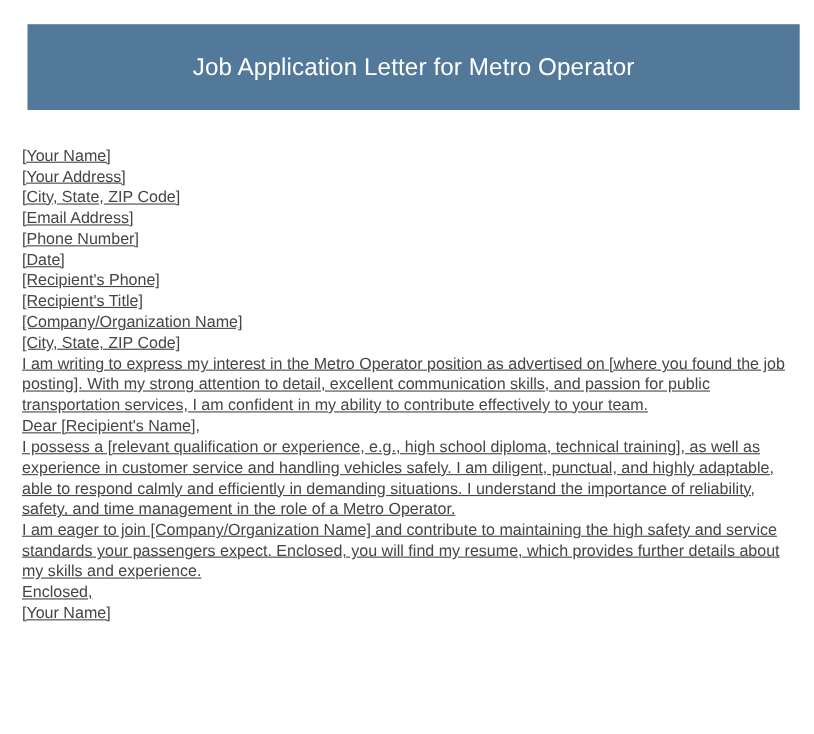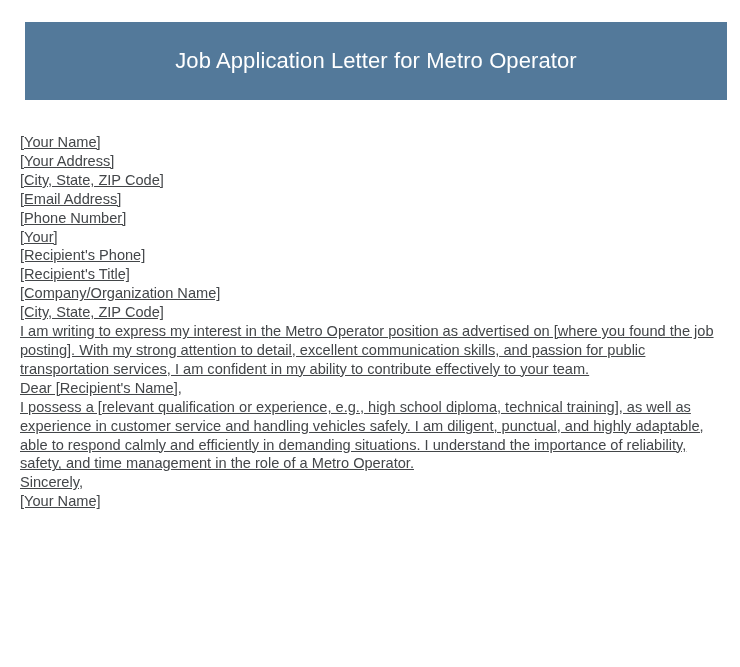--- a/index.html
+++ b/index.html
@@ -67,25 +67,26 @@
   <div class="title-banner">
     <div class="title-text">Job Application Letter for Metro Operator</div>
   </div>
 
   <div class="letter-body">
       <p class="letter-line">[Your Name]</p>
       <p class="letter-line">[Your Address]</p>
       <p class="letter-line">[City, State, ZIP Code]</p>
       <p class="letter-line">[Email Address]</p>
       <p class="letter-line">[Phone Number]</p>
-      <p class="letter-line">[Your]</p>
+      <p class="letter-line">[Date]</p>
       <p class="letter-line">[Recipient's Phone]</p>
       <p class="letter-line">[Recipient's Title]</p>
       <p class="letter-line">[Company/Organization Name]</p>
       <p class="letter-line">[City, State, ZIP Code]</p>
       <p class="letter-line">I am writing to express my interest in the Metro Operator position as advertised on [where you found the job posting]. With my strong attention to detail, excellent communication skills, and passion for public transportation services, I am confident in my ability to contribute effectively to your team.</p>
       <p class="letter-line">Dear [Recipient's Name],</p>
       <p class="letter-line">I possess a [relevant qualification or experience, e.g., high school diploma, technical training], as well as experience in customer service and handling vehicles safely. I am diligent, punctual, and highly adaptable, able to respond calmly and efficiently in demanding situations. I understand the importance of reliability, safety, and time management in the role of a Metro Operator.</p>
-      <p class="letter-line">Sincerely,</p>
+      <p class="letter-line">I am eager to join [Company/Organization Name] and contribute to maintaining the high safety and service standards your passengers expect. Enclosed, you will find my resume, which provides further details about my skills and experience.</p>
+      <p class="letter-line">Enclosed,</p>
       <p class="letter-line">[Your Name]</p>
     </div>
 
 </div>
 
 </body></html>

